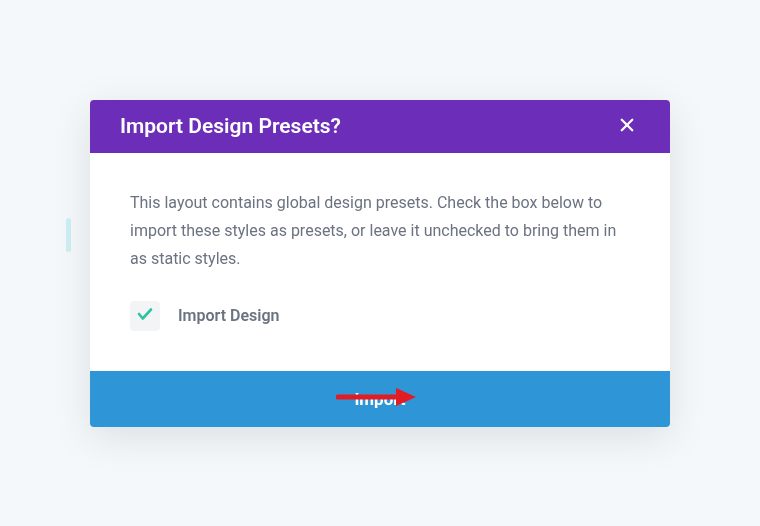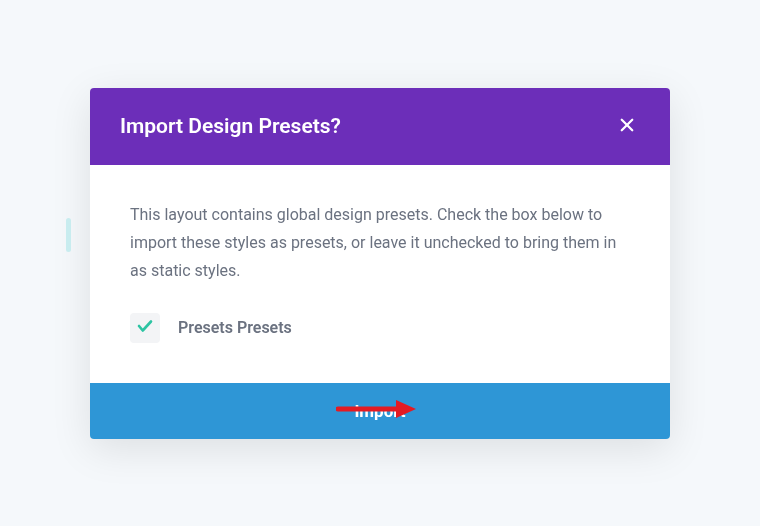--- a/index.html
+++ b/index.html
@@ -19,21 +19,21 @@
     }
     .modal {
       width: 580px;
       background: #ffffff;
       border-radius: 4px;
       box-shadow: 0 10px 40px rgba(0, 0, 0, 0.1);
       overflow: hidden;
     }
     .modal-header {
       background: #6c2eb9;
-      padding: 24px 30px;
+      padding: 12px 30px;
       display: flex;
       justify-content: space-between;
       align-items: center;
     }
     .modal-title {
       color: #ffffff;
       font-size: 21px;
       font-weight: 600;
     }
     .close-btn {
@@ -132,21 +132,21 @@
   <div class="modal-body">
     <p class="description">This layout contains global design presets. Check the box below to import these styles as presets, or leave it unchecked to bring them in as static styles.</p>
     <div class="checkbox-row">
       <div class="checkbox-box">
         <span>
           <svg viewBox="0 0 24 24" fill="none" stroke="#2dc4a3" stroke-width="3.5" stroke-linecap="round" stroke-linejoin="round">
             <polyline points="4 12 9 18 20 6"></polyline>
           </svg>
         </span>
       </div>
-      <span class="checkbox-label">Presets Presets</span>
+      <span class="checkbox-label">Import Design</span>
     </div>
   </div>
   <div class="modal-footer">
     <span class="arrow-annotation">
       <svg width="82" height="22" viewBox="0 0 82 22">
         <line x1="2" y1="11" x2="64" y2="11" stroke="#e31b23" stroke-width="5" stroke-linecap="round"></line>
         <polygon points="60,2 80,11 60,20" fill="#e31b23"></polygon>
       </svg>
     </span>
     <span class="import-btn-text">Import</span>

